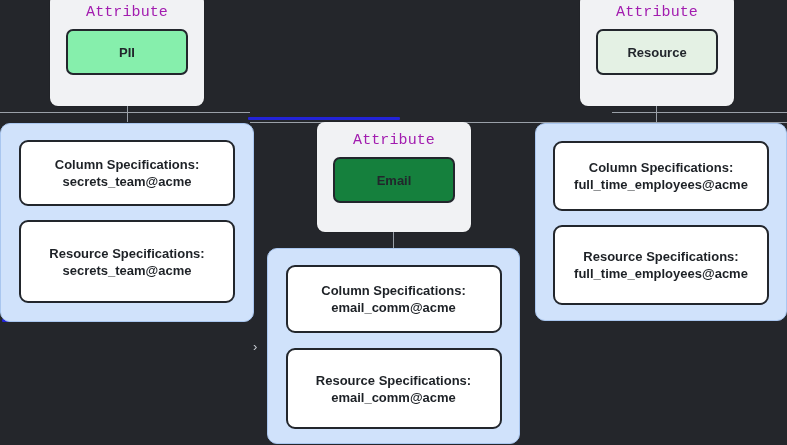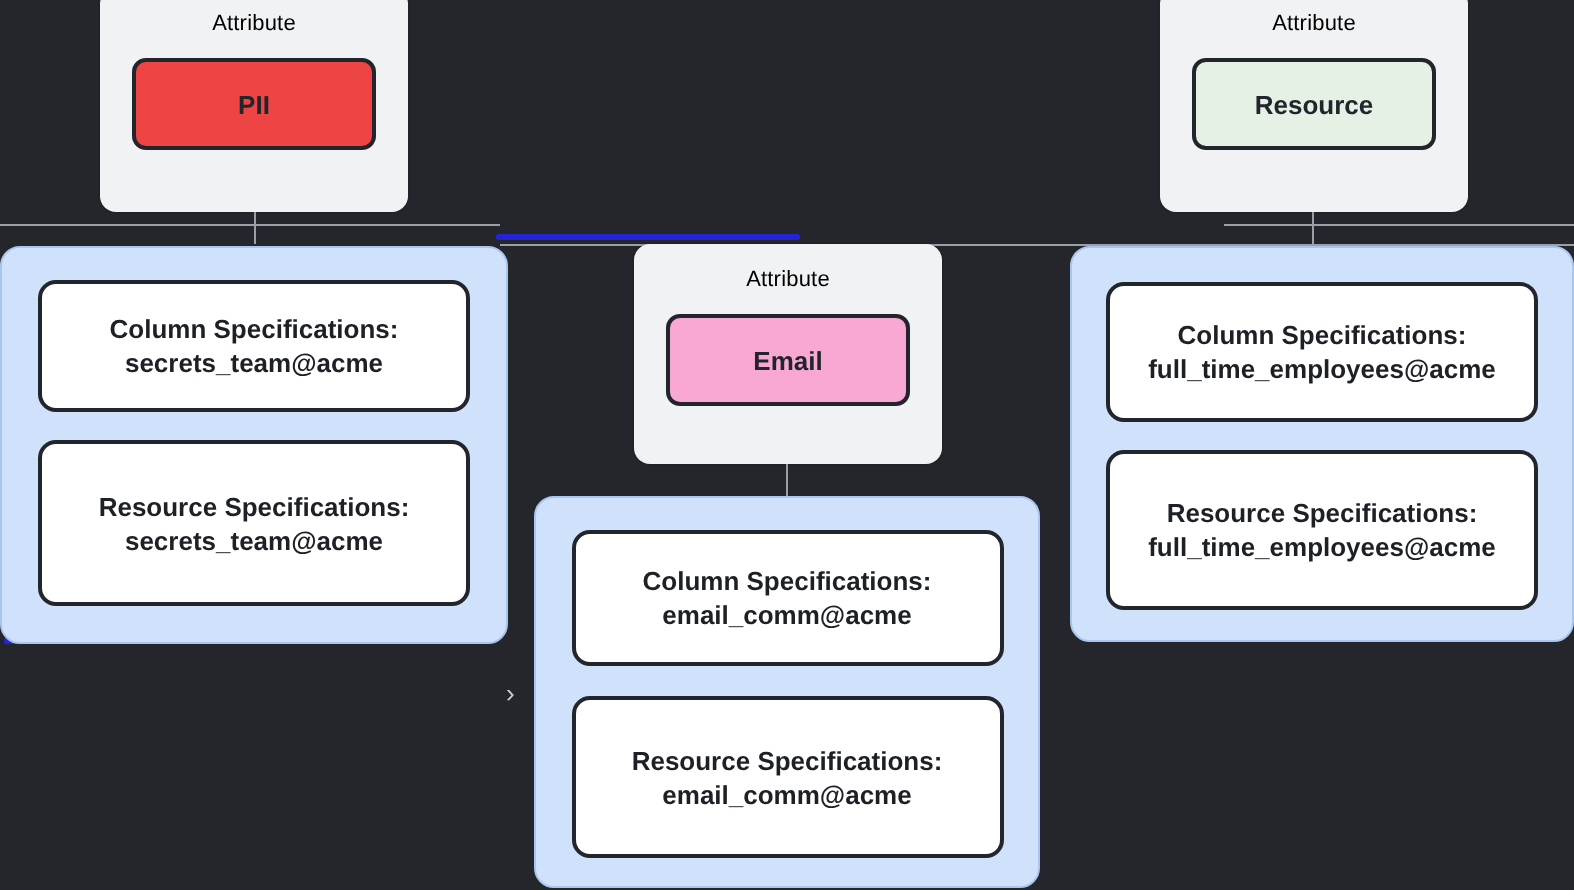--- a/index.html
+++ b/index.html
@@ -41,40 +41,41 @@
     background: #f1f2f4;
     border-radius: 8px;
     box-sizing: border-box;
     display: flex;
     flex-direction: column;
     align-items: center;
     padding-top: 9px;
     box-shadow: 0 0 0 1px rgba(0,0,0,0.06);
   }
   .attr-card-title {
-    font-size: 11px;
-    color: #000000;
+    font-size: 15px;
+    color: #a21caf;
     line-height: 19px;
     letter-spacing: .1px;
+    font-family: Liberation Mono, monospace;
   }
   .attr-chip {
     margin-top: 7px;
     border: 2px solid #22262c;
     border-radius: 7px;
     display: flex;
     align-items: center;
     justify-content: center;
     font-size: 13px;
     font-weight: bold;
     color: #22262c;
     box-sizing: border-box;
   }
-  .chip-pii      { background: #ef4444; }
+  .chip-pii      { background: #86efac; }
   .chip-financial{ background: #e4f1e4; }
-  .chip-email    { background: #f9a8d4; }
+  .chip-email    { background: #15803d; }
 
   
   .group {
     position: absolute;
     background: #d0e2fb;
     border: 1px solid #a9c6ef;
     border-radius: 10px;
     box-sizing: border-box;
     display: flex;
     flex-direction: column;

